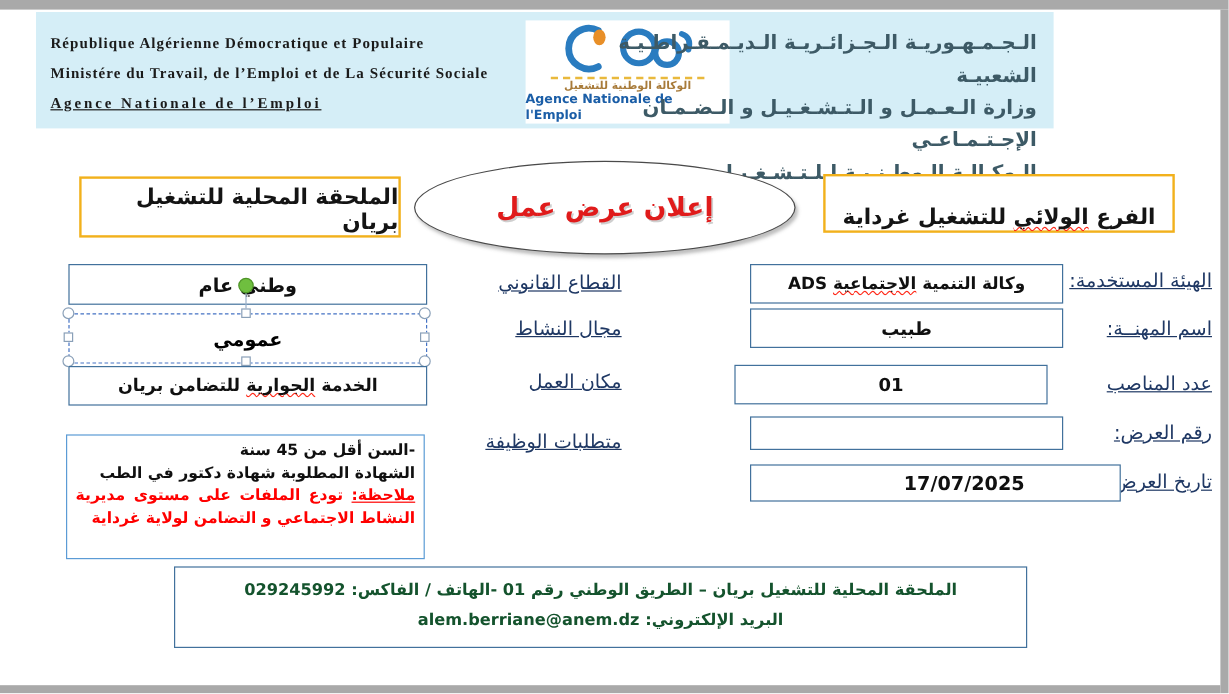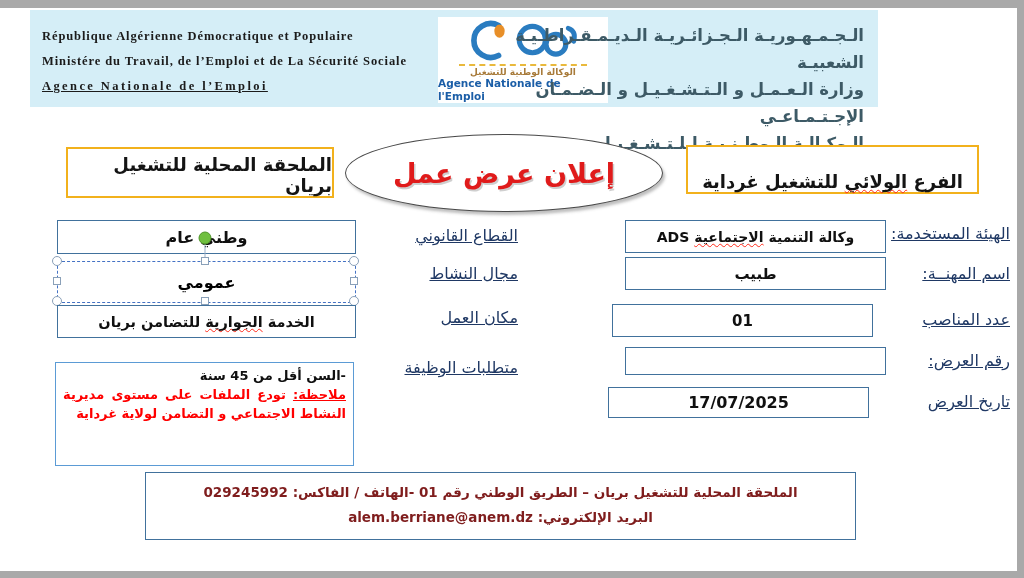--- a/index.html
+++ b/index.html
@@ -18,21 +18,21 @@
   #logoBox .fr-name{font-size:10.5px;font-weight:bold;color:#1b5ea7;line-height:13px;}
   #arh{position:absolute;right:14px;top:12px;width:392px;color:#3d5a66;font-weight:bold;
       font-size:16.5px;line-height:27px;text-align:right;direction:rtl;}
   
   .ybox{position:absolute;border:2.5px solid #f2b11c;background:#ffffff;
         display:flex;align-items:flex-end;justify-content:center;
         font-weight:bold;font-size:18px;color:#141414;direction:rtl;}
   #oval{position:absolute;left:345px;top:134px;width:316px;height:76px;border:1.7px solid #4a4a4a;
         border-radius:50%;background:#ffffff;box-shadow:2px 3px 3px rgba(110,110,110,.45);
         display:flex;align-items:center;justify-content:center;}
-  #oval .t{color:#e01b1b;font-weight:bold;font-size:27px;direction:rtl;
+  #oval .t{color:#e01b1b;font-weight:bold;font-size:22px;direction:rtl;
         text-shadow:1.5px 1.5px 0 #cfcfcf;}
   
   .lbl{position:absolute;color:#1f3864;font-size:16px;direction:rtl;text-align:right;
        text-decoration:underline;white-space:nowrap;}
   .vbox{position:absolute;border:1.5px solid #41719c;background:#ffffff;
         display:flex;align-items:center;justify-content:center;
         font-weight:bold;font-size:15px;color:#101010;direction:rtl;white-space:nowrap;}
   .squig{text-decoration:underline wavy #ff2a1a 1px;text-decoration-skip-ink:none;}
   #selBox{position:absolute;left:57px;top:261px;width:297px;height:40px;
         border:1.7px dashed #4472c4;background:#ffffff;display:flex;align-items:center;
@@ -45,21 +45,21 @@
         border:1px solid #4e9427;transform:translate(-50%,-50%);}
   #rotStem{position:absolute;width:1px;height:17px;background:#9ab0c8;transform:translateX(-50%);}
   #reqBox{position:absolute;left:55px;top:362px;width:299px;height:104px;border:1.6px solid #5b9bd5;
         background:#ffffff;direction:rtl;text-align:right;padding:3px 7px;box-sizing:border-box;
         font-weight:bold;font-size:13px;line-height:19px;color:#101010;}
   #reqBox .note{color:#ff0000;text-align:justify;}
   #reqBox .note .nl{text-decoration:underline;}
   
   #foot{position:absolute;left:145px;top:472px;width:711px;height:68px;border:1.6px solid #41719c;
         background:#ffffff;direction:rtl;text-align:center;font-weight:bold;font-size:13.5px;
-        color:#7f1d1d;padding-top:7px;box-sizing:border-box;line-height:25px;}
+        color:#14532d;padding-top:7px;box-sizing:border-box;line-height:25px;}
 </style>
 </head>
 <body>
 
 <div id="page">
 
   <div class="edge" style="left:0;top:0;width:1024px;height:8px;"></div>
   <div class="edge" style="left:1017px;top:8px;width:7px;height:570px;"></div>
   <div class="edge" style="left:0;top:571px;width:1017px;height:7px;"></div>
 
@@ -108,21 +108,21 @@
   </div>
   <div class="vbox" style="left:625px;top:257px;width:259px;height:31px;">
     <span>طبيب</span>
   </div>
   <div class="vbox" style="left:612px;top:304px;width:259px;height:31px;">
     <span>01</span>
   </div>
   <div class="vbox" style="left:625px;top:347px;width:259px;height:26px;">
     <span></span>
   </div>
-  <div class="vbox" style="left:608px;top:387px;width:259px;height:29px;font-size:16px;">
+  <div class="vbox" style="left:625px;top:387px;width:259px;height:29px;font-size:16px;padding-left:48px;">
     <span>17/07/2025</span>
   </div>
 
   <div class="lbl" style="left:360px;width:158px;top:226px;">القطاع القانوني</div>
   <div class="lbl" style="left:360px;width:158px;top:264px;">مجال النشاط</div>
   <div class="lbl" style="left:360px;width:158px;top:308px;">مكان العمل</div>
   <div class="lbl" style="left:360px;width:158px;top:358px;">متطلبات الوظيفة</div>
 
   <div class="vbox" style="left:57px;top:220px;width:297px;height:32px;font-size:16px;">
     <span>وطني عام</span>
@@ -142,20 +142,21 @@
   <div class="hsq" style="left:205px;top:301px;"></div>
   <div class="hsq" style="left:57px;top:281px;"></div>
   <div class="hsq" style="left:354px;top:281px;"></div>
 
   <div class="vbox" style="left:57px;top:305px;width:297px;height:31px;font-size:14.5px;">
     <span><span>الخدمة </span><span class="squig">الجوارية</span><span> للتضامن بريان</span></span>
   </div>
 
   <div id="reqBox">
     <div>-السن أقل من 45 سنة</div>
+    <div>الشهادة المطلوبة شهادة دكتور في الطب</div>
     <div class="note"><span class="nl">ملاحظة:</span><span> تودع الملفات على مستوى مديرية النشاط الاجتماعي و التضامن لولاية غرداية</span></div>
   </div>
 
   <div id="foot">
     <div>الملحقة المحلية للتشغيل بريان – الطريق الوطني رقم 01 -الهاتف / الفاكس: 029245992</div>
     <div><span>البريد الإلكتروني:</span>
       <span style="direction:ltr;unicode-bidi:embed;">alem.berriane@anem.dz</span>
     </div>
   </div>
 

